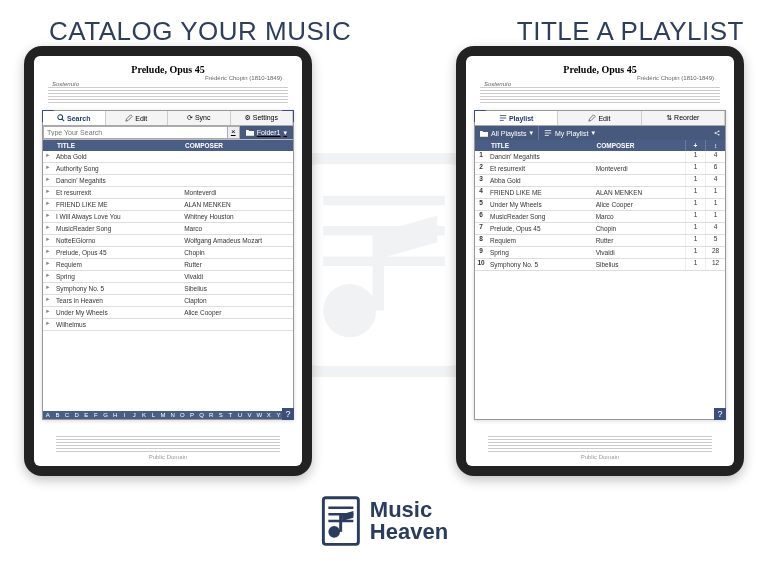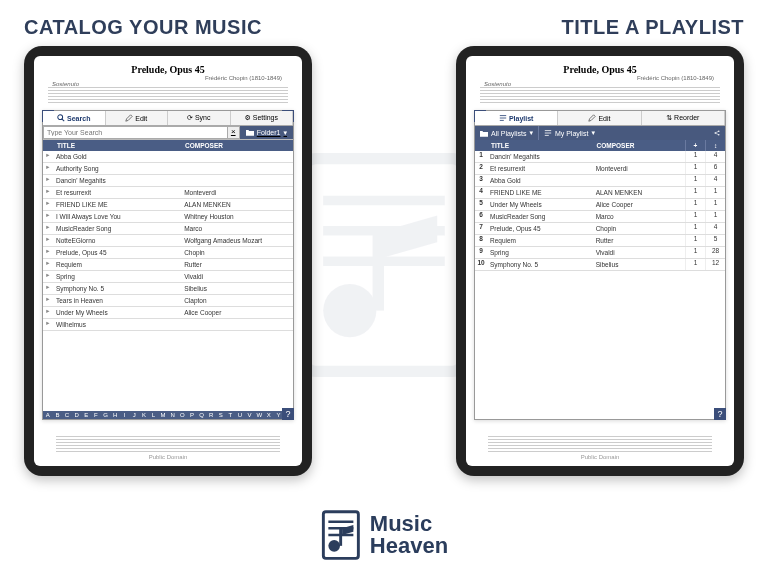--- a/index.html
+++ b/index.html
@@ -1,18 +1,18 @@
 <!DOCTYPE html>
 <html><head>
 <meta charset="utf-8">
 <style>
   * { box-sizing: border-box; margin: 0; padding: 0; }
   body { font-family: Arial, Helvetica, sans-serif; background: #fff; width: 768px; height: 576px; overflow: hidden; position: relative; }
   .bg-logo { position: absolute; left: 50%; top: 46%; transform: translate(-50%,-50%); z-index: 0; opacity: .25; }
-  .hdr { position: absolute; top: 16px; font-size: 20px; font-weight: 700; color: #2f3e5a; letter-spacing: .5px; }
+  .hdr { position: absolute; top: 16px; font-size: 26px; font-weight: 400; color: #2f3e5a; letter-spacing: .5px; margin-left: 25px; }
   .hdr.l { left: 24px; }
   .hdr.r { right: 24px; }
   .tablet { position: absolute; top: 46px; width: 288px; height: 430px; background:#222; border-radius: 18px; padding: 10px; box-shadow: 0 4px 12px rgba(0,0,0,.25); z-index: 1; }
   .tablet.l { left: 24px; }
   .tablet.r { right: 24px; }
   .screen { width: 100%; height: 100%; background: #fff; border-radius: 6px; position: relative; overflow: hidden; font-size: 7px; display: flex; flex-direction: column; }
   .score-title { text-align:center; font-size: 10px; font-weight: bold; margin-top: 8px; font-family: 'Times New Roman', serif; }
   .score-sub { text-align:right; font-size:6px; margin-right:20px; color:#666; }
   .score-sust { font-size:6px; margin-left:18px; color:#666; font-style:italic; }
   .staves { height: 16px; background: repeating-linear-gradient(180deg,#ccc 0 1px,transparent 1px 3px); margin: 0 14px; border-bottom:1px solid #ccc; }
@@ -40,21 +40,21 @@
   .row .n{ width:20px; text-align:center; border-left:1px solid #eee; }
   .alpha{ background:#4a5d85; color:#fff; display:flex; font-size:6px; padding:1px 0; }
   .alpha span{ flex:1; text-align:center; cursor:pointer; }
   .helpbtn{ position:absolute; right:-1px; bottom:-1px; width:12px; height:12px; background:#3b4e7a; color:#fff; font-size:9px; line-height:12px; text-align:center; cursor:pointer; }
   .gridbtn{ position:absolute; left:-1px; top:-1px; width:12px; height:12px; background:#3b4e7a; color:#fff; font-size:9px; text-align:center; line-height:12px; cursor:pointer;}
   .plbar{ display:flex; background:#48597e; }
   .plbar .plbtn{ background:#48597e; color:#fff; font-size:7px; padding:2px 5px; display:flex; gap:3px; align-items:center; }
   .plbar .share{ margin-left:auto; width:16px; text-align:center; }
   .footer-score{ position:absolute; left:8px; right:8px; bottom:6px; }
   .pubdom{ text-align:center; font-size:6px; color:#999; margin-top:2px; }
-  .brand{ position:absolute; left:50%; bottom:16px; transform:translateX(-50%); display:flex; align-items:center; gap:8px; z-index:2; }
+  .brand{ position:absolute; left:50%; bottom:30px; transform:translateX(-50%); display:flex; align-items:center; gap:8px; z-index:2; }
   .brand-txt{ font-size:22px; font-weight:600; color:#2b3d5c; line-height:1; }
 </style>
 </head>
 <body>
 
 <svg class="bg-logo" width="190" height="230" viewBox="0 0 100 120">
   <rect x="8" y="4" width="84" height="112" rx="6" fill="none" stroke="#c7ccd6" stroke-width="6"></rect>
   <line x1="18" y1="26" x2="82" y2="26" stroke="#c7ccd6" stroke-width="5"></line>
   <line x1="18" y1="42" x2="82" y2="42" stroke="#c7ccd6" stroke-width="5"></line>
   <line x1="18" y1="58" x2="82" y2="58" stroke="#c7ccd6" stroke-width="5"></line>

